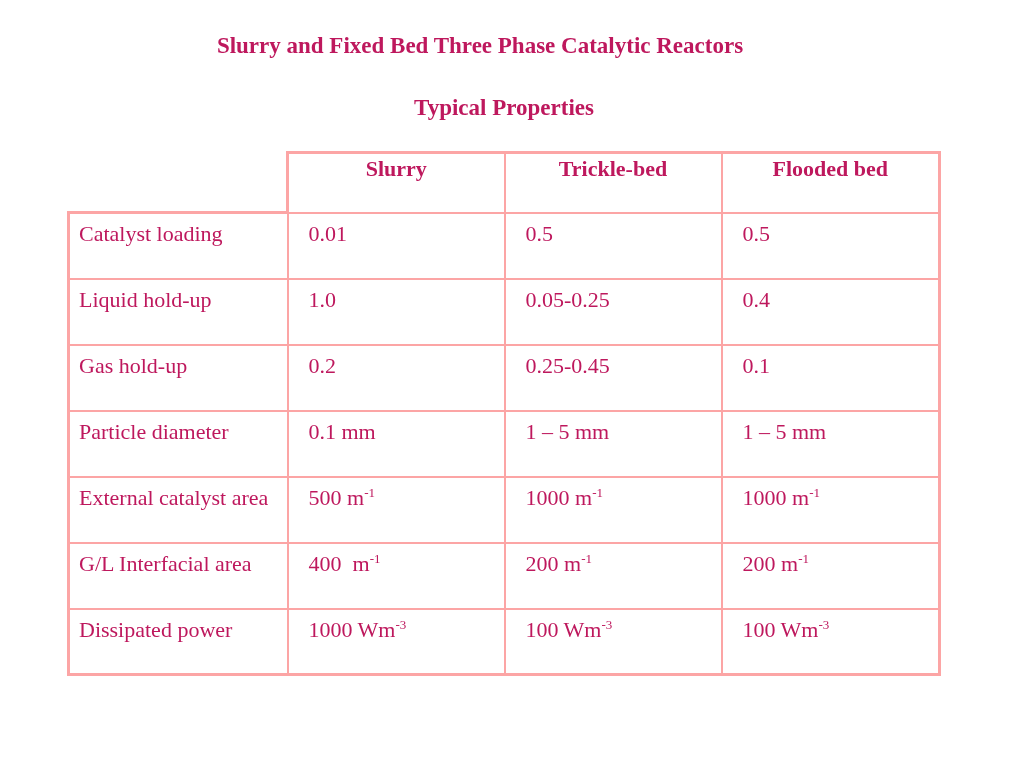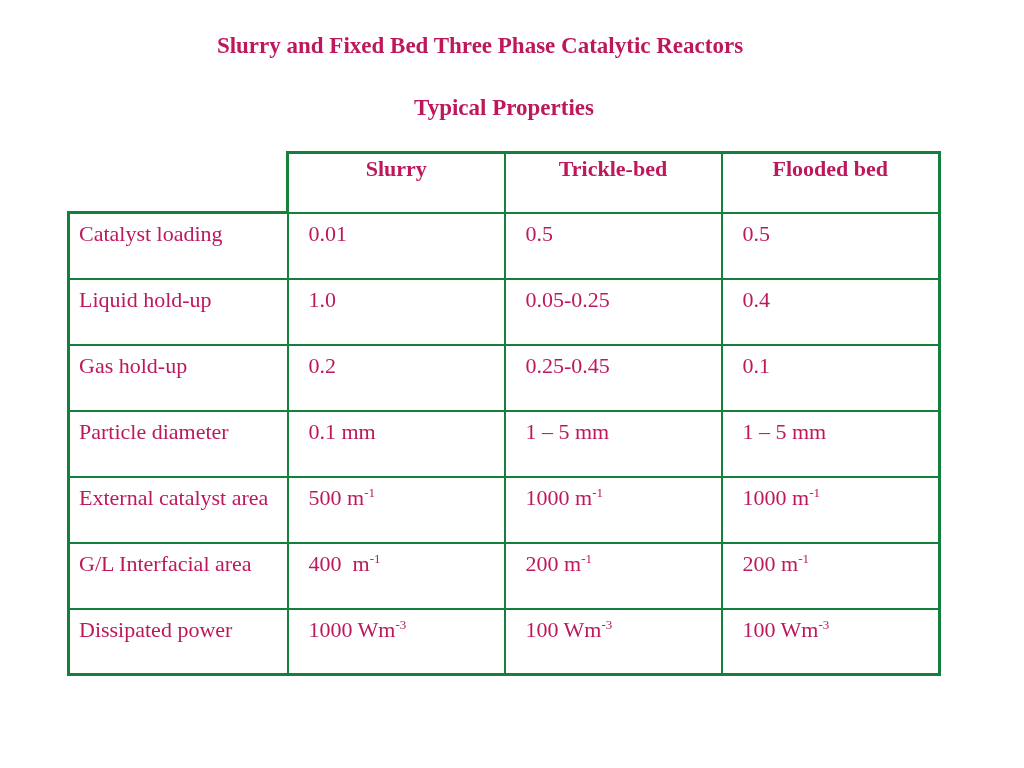--- a/index.html
+++ b/index.html
@@ -46,21 +46,21 @@
     border-collapse: collapse;
     table-layout: fixed;
     font-family: "Liberation Serif", "DejaVu Serif", serif;
   }
   .tbl th, .tbl td {
     vertical-align: top;
     overflow: hidden;
   }
   
   .tbl th, .tbl td {
-    border: 2px solid #15803d;
+    border: 2px solid #fca5a5;
   }
   
   .tbl tr.hdr { height: 60px; }
   .tbl th {
     font-size: 22px;
     font-weight: bold;
     text-align: center;
     padding: 2px 2px 0 2px;
     border-top-width: 3px;
   }

